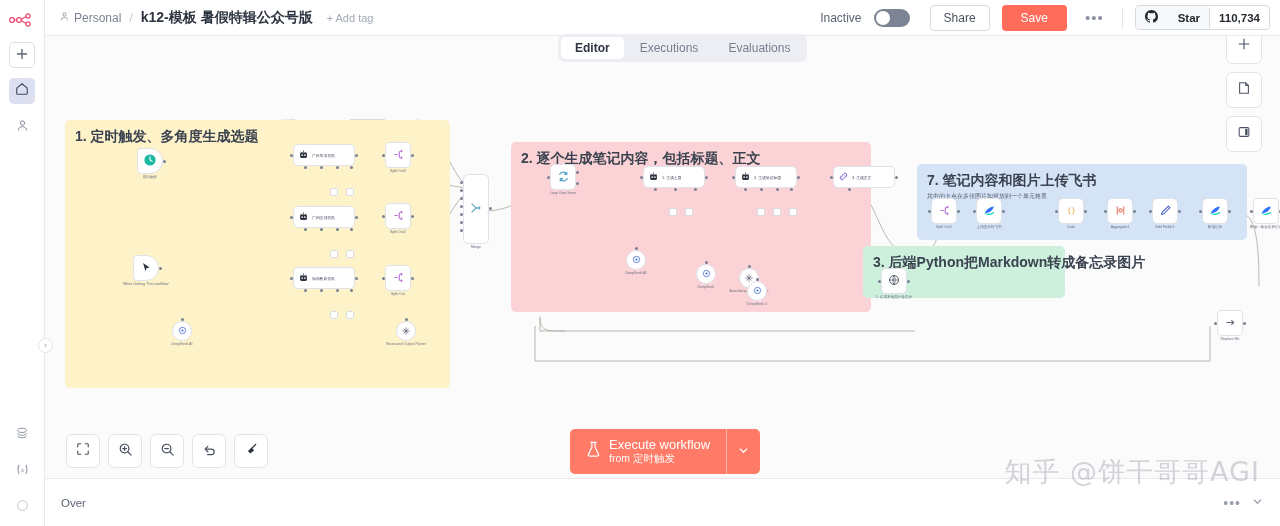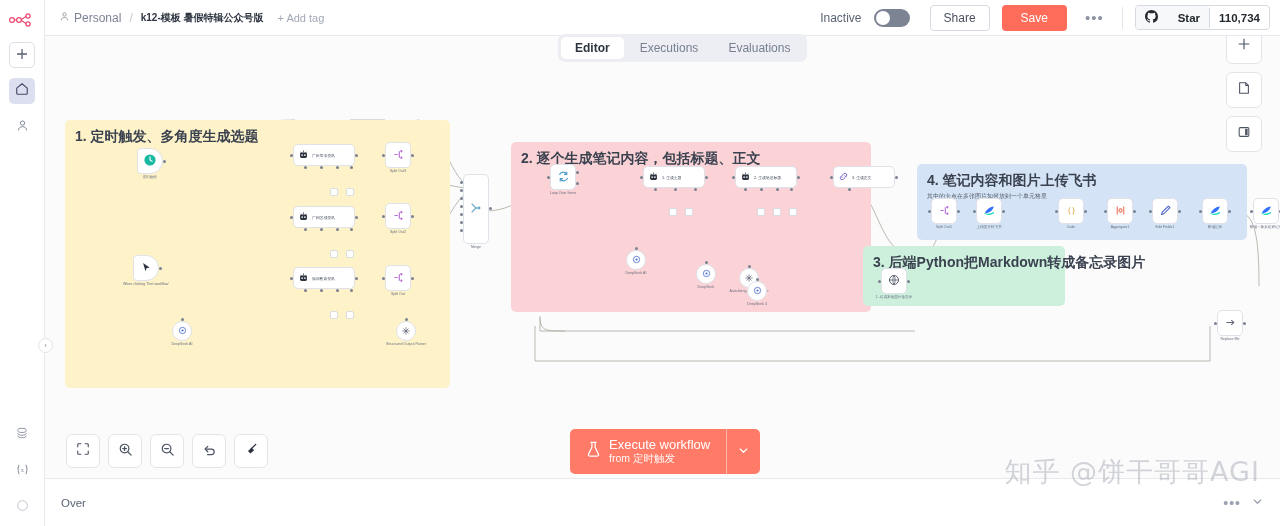--- a/index.html
+++ b/index.html
@@ -32,21 +32,21 @@
 
   
   #topbar {
     position: absolute; left: 45px; top: 0; right: 0; height: 36px;
     background: #fff; border-bottom: 1px solid #e7e9ee;
     display: flex; align-items: center; padding: 0 10px 0 14px;
     z-index: 25; font-size: 12px;
   }
   .crumb-person { display: flex; align-items: center; gap: 4px; color: #7d8496; font-size: 12px; }
   .crumb-sep { color: #c6cad4; margin: 0 8px; font-size: 12px; }
-  .crumb-title { color: #2d3440; font-weight: bold; font-size: 10px; }
+  .crumb-title { color: #2d3440; font-weight: bold; font-size: 14px; }
   .add-tag { color: #a2a8b6; font-size: 11px; margin-left: 14px; }
   .top-right { margin-left: auto; display: flex; align-items: center; gap: 12px; }
   .inactive-label { color: #5b6474; font-size: 12px; }
   .toggle {
     width: 36px; height: 18px; border-radius: 9px; background: #7c8494;
     position: relative; display: inline-block;
   }
   .toggle .knob {
     position: absolute; left: 2px; top: 2px; width: 14px; height: 14px;
     border-radius: 50%; background: #fff;
@@ -338,26 +338,26 @@
     </svg>
 
     <div class="sticky yellow" style="left:20px; top:84px; width:385px; height:268px;">
       <div class="sticky-title">1. 定时触发、多角度生成选题</div>
     </div>
 
     <div class="sticky pink" style="left:466px; top:106px; width:360px; height:170px;">
       <div class="sticky-title">2. 逐个生成笔记内容，包括标题、正文</div>
     </div>
 
-    <div class="sticky green" style="left:818px; top:210px; width:202px; height:60px;">
+    <div class="sticky green" style="left:818px; top:210px; width:202px; height:52px;">
       <div class="sticky-title">3. 后端Python把Markdown转成备忘录图片</div>
     </div>
 
     <div class="sticky blue" style="left:872px; top:128px; width:330px; height:76px;">
-      <div class="sticky-title">4. 笔记内容和图片上传飞书</div>
+      <div class="sticky-title">7. 笔记内容和图片上传飞书</div>
       <div class="sticky-sub">其中的卡点在多张图片如何放到一个单元格里</div>
     </div>
 
     <div class="node round" style="left:92px; top:112px;">
       <span class="node-glyph">
         <svg width="14" height="14" viewBox="0 0 16 16">
             <circle cx="8" cy="8" r="6.4" fill="#18b9a0"></circle>
             <path d="M8 4.4V8l2.4 1.6" stroke="#fff" stroke-width="1.3" fill="none" stroke-linecap="round"></path>
           </svg>
       </span>

